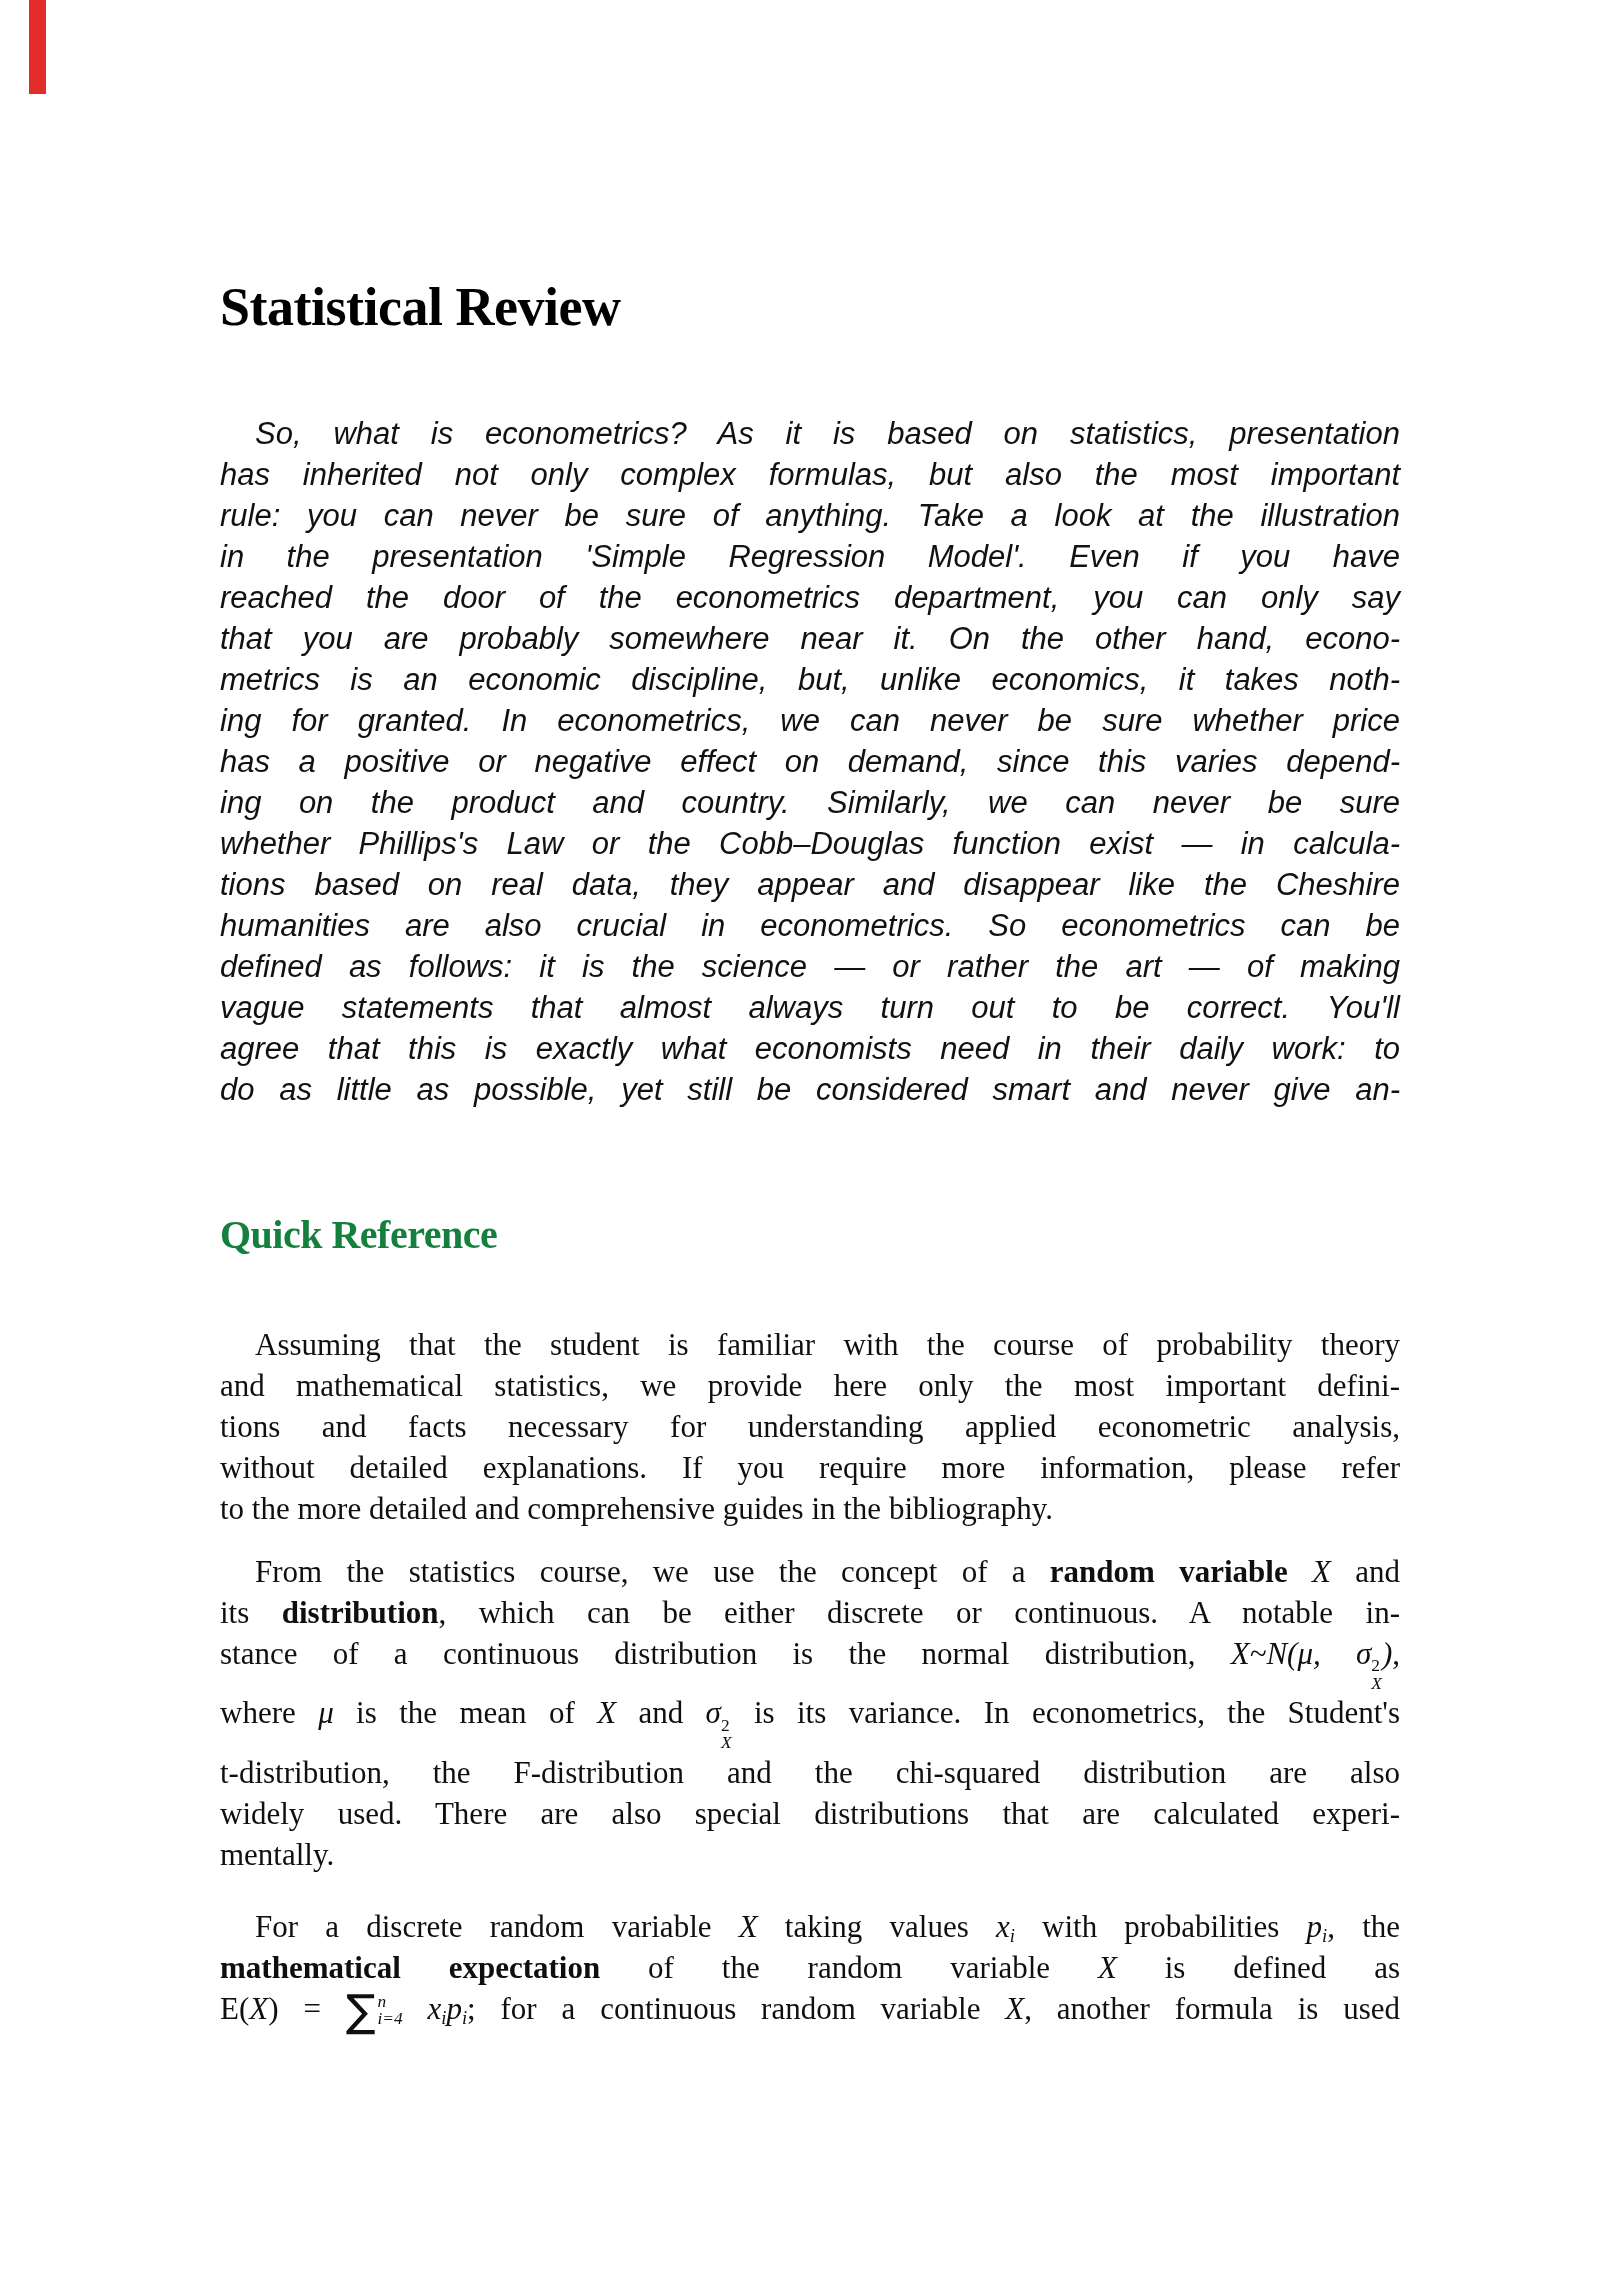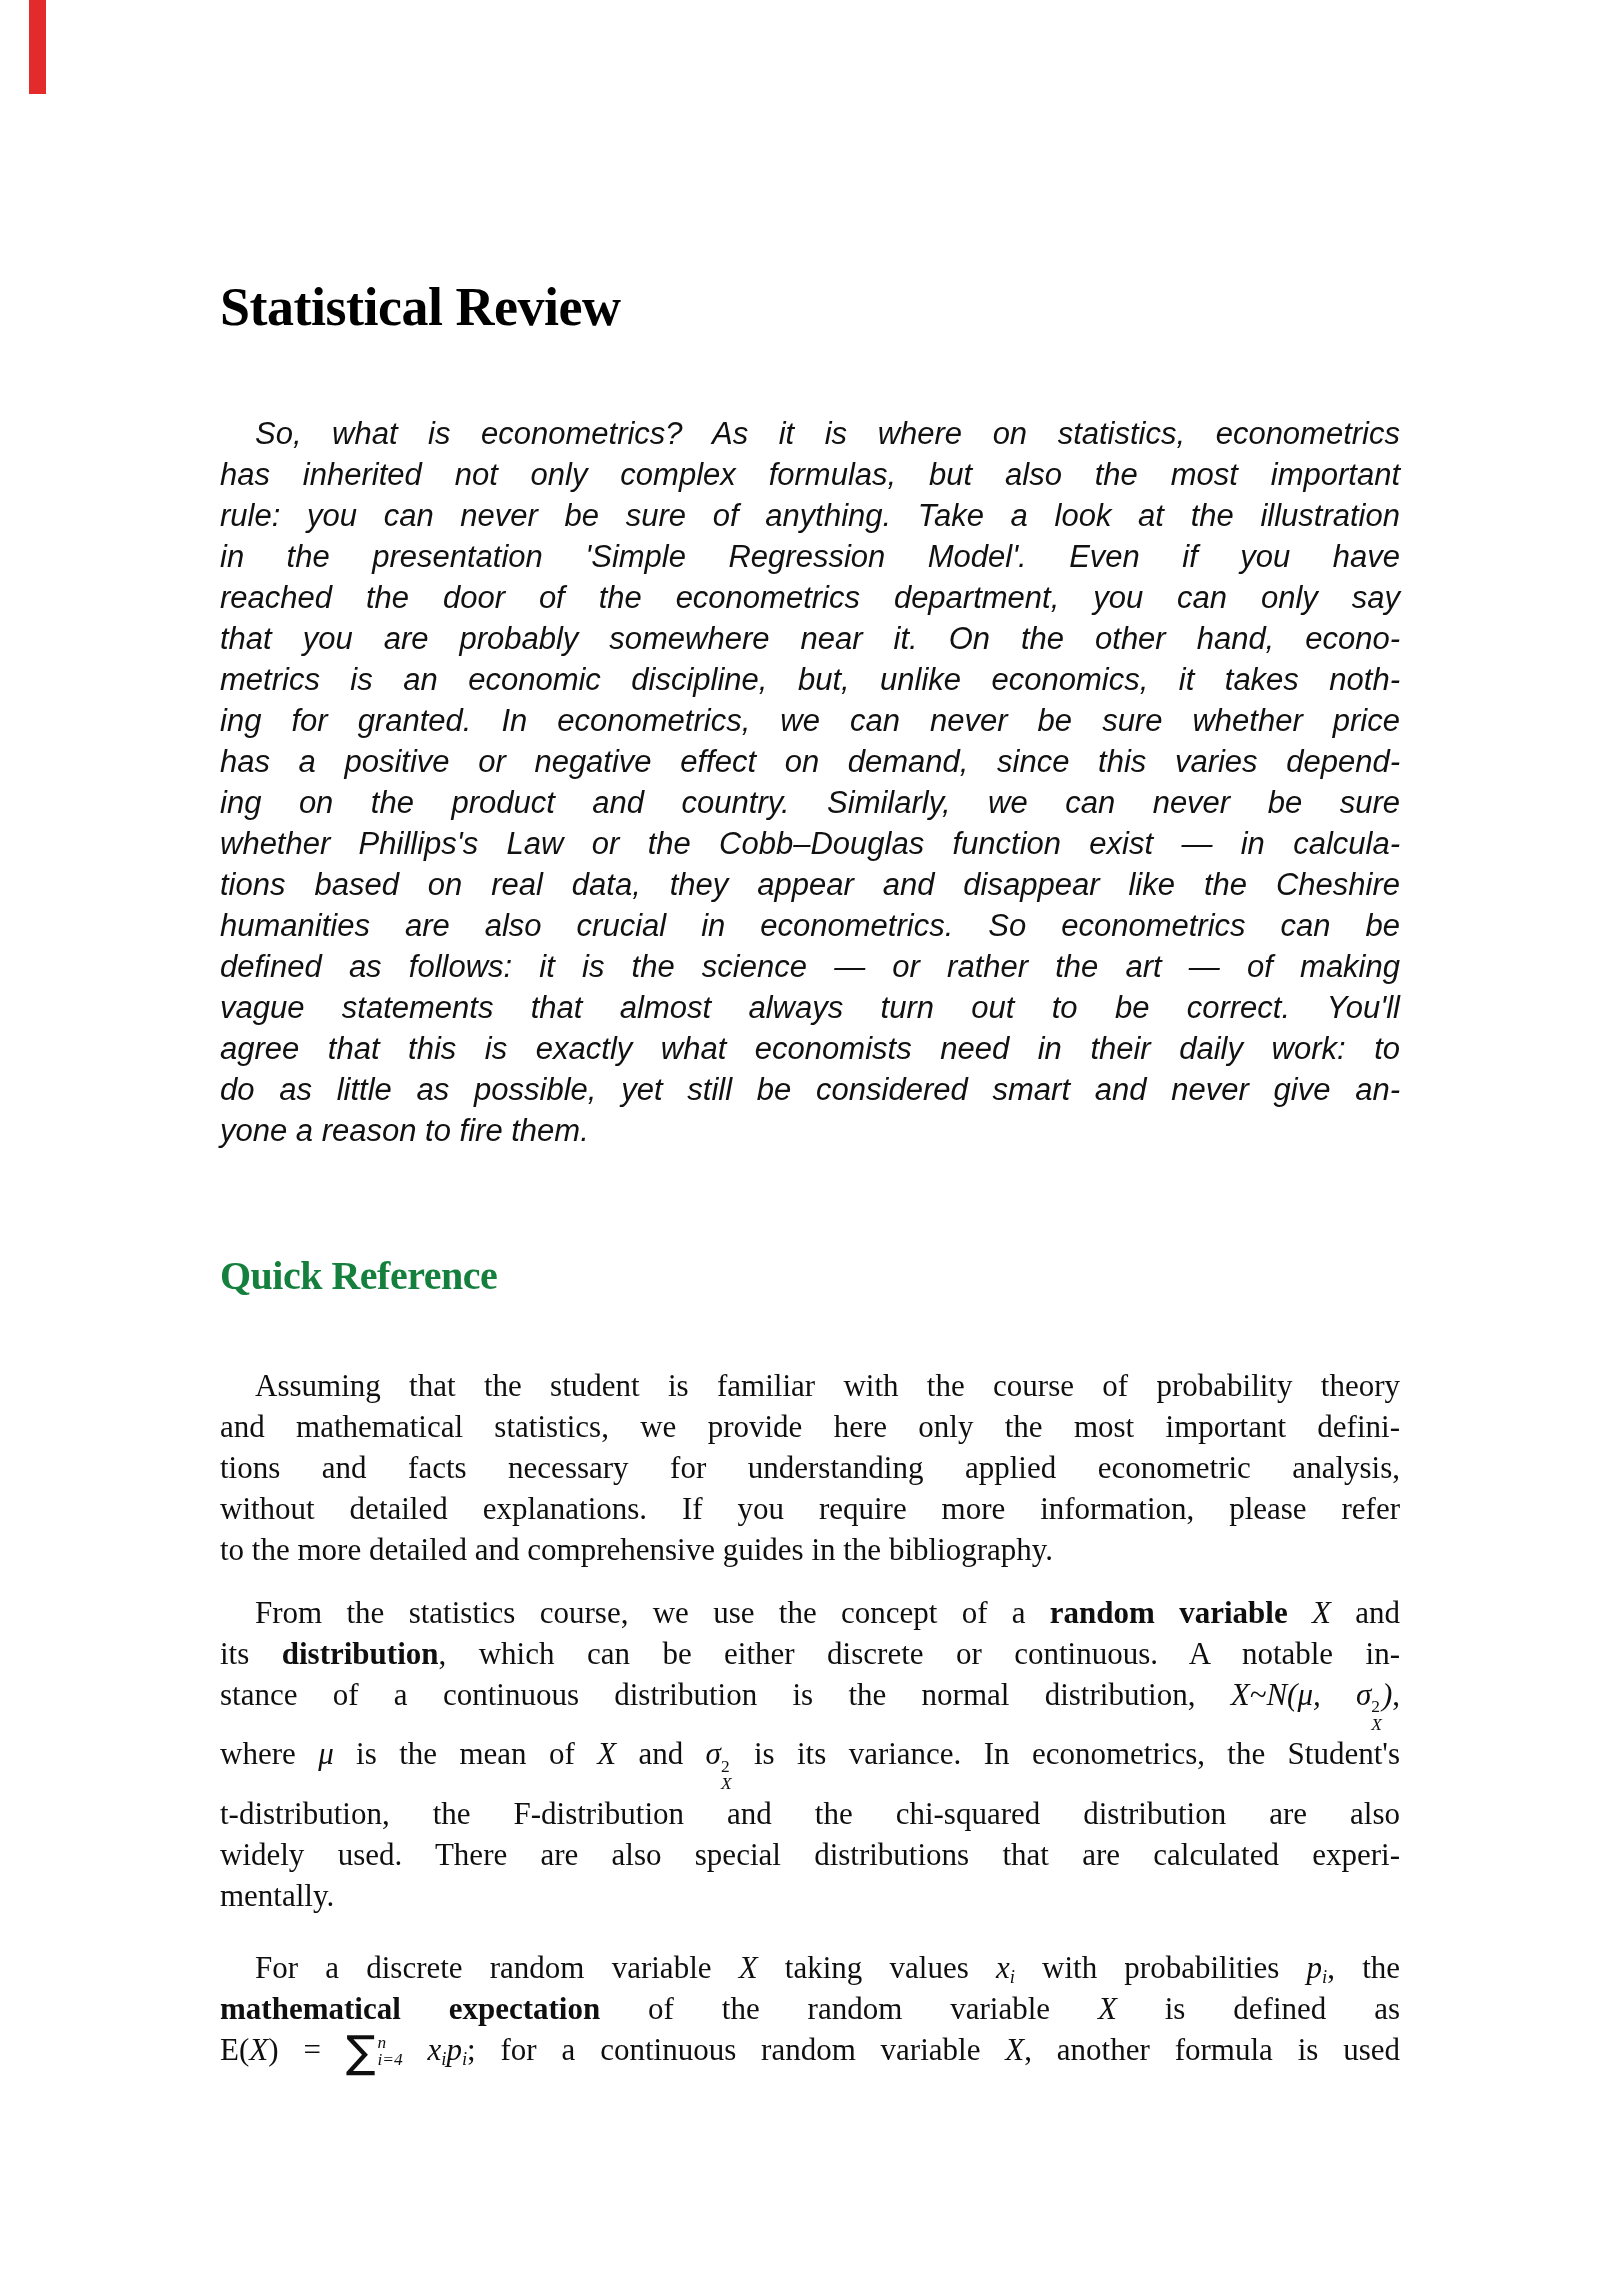--- a/index.html
+++ b/index.html
@@ -53,38 +53,37 @@
   .sum .ss{vertical-align:baseline;margin-left:2px;}
 </style>
 </head>
 <body>
 
 <div class="page">
   <div class="bookmark" style="background: rgb(227, 43, 43);"></div>
   <div class="content">
     <h1 class="chapter-title">Statistical Review</h1>
     <div class="para intro">
-        <div class="line first"><span>So, what is econometrics? As it is where on statistics, econometrics</span></div>
+        <div class="line first"><span>So, what is econometrics? As it is based on statistics, presentation</span></div>
         <div class="line"><span>has inherited not only complex formulas, but also the most important</span></div>
         <div class="line"><span>rule: you can never be sure of anything. Take a look at the illustration</span></div>
         <div class="line"><span>in the presentation 'Simple Regression Model'. Even if you have</span></div>
         <div class="line"><span>reached the door of the econometrics department, you can only say</span></div>
         <div class="line"><span>that you are probably somewhere near it. On the other hand, econo-</span></div>
         <div class="line"><span>metrics is an economic discipline, but, unlike economics, it takes noth-</span></div>
         <div class="line"><span>ing for granted. In econometrics, we can never be sure whether price</span></div>
         <div class="line"><span>has a positive or negative effect on demand, since this varies depend-</span></div>
         <div class="line"><span>ing on the product and country. Similarly, we can never be sure</span></div>
         <div class="line"><span>whether Phillips's Law or the Cobb–Douglas function exist — in calcula-</span></div>
         <div class="line"><span>tions based on real data, they appear and disappear like the Cheshire</span></div>
         <div class="line"><span>humanities are also crucial in econometrics. So econometrics can be</span></div>
         <div class="line"><span>defined as follows: it is the science — or rather the art — of making</span></div>
         <div class="line"><span>vague statements that almost always turn out to be correct. You'll</span></div>
         <div class="line"><span>agree that this is exactly what economists need in their daily work: to</span></div>
         <div class="line"><span>do as little as possible, yet still be considered smart and never give an-</span></div>
-        <div class="line last"><span>yone a reason to fire them.</span></div>
       </div>
     <h2 class="section-heading">Quick Reference</h2>
     <div class="para serifp p-a">
         <div class="line first"><span>Assuming that the student is familiar with the course of probability theory</span></div>
         <div class="line"><span>and mathematical statistics, we provide here only the most important defini-</span></div>
         <div class="line"><span>tions and facts necessary for understanding applied econometric analysis,</span></div>
         <div class="line"><span>without detailed explanations. If you require more information, please refer</span></div>
         <div class="line last"><span>to the more detailed and comprehensive guides in the bibliography.</span></div>
       </div>
     <div class="para serifp p-b">

